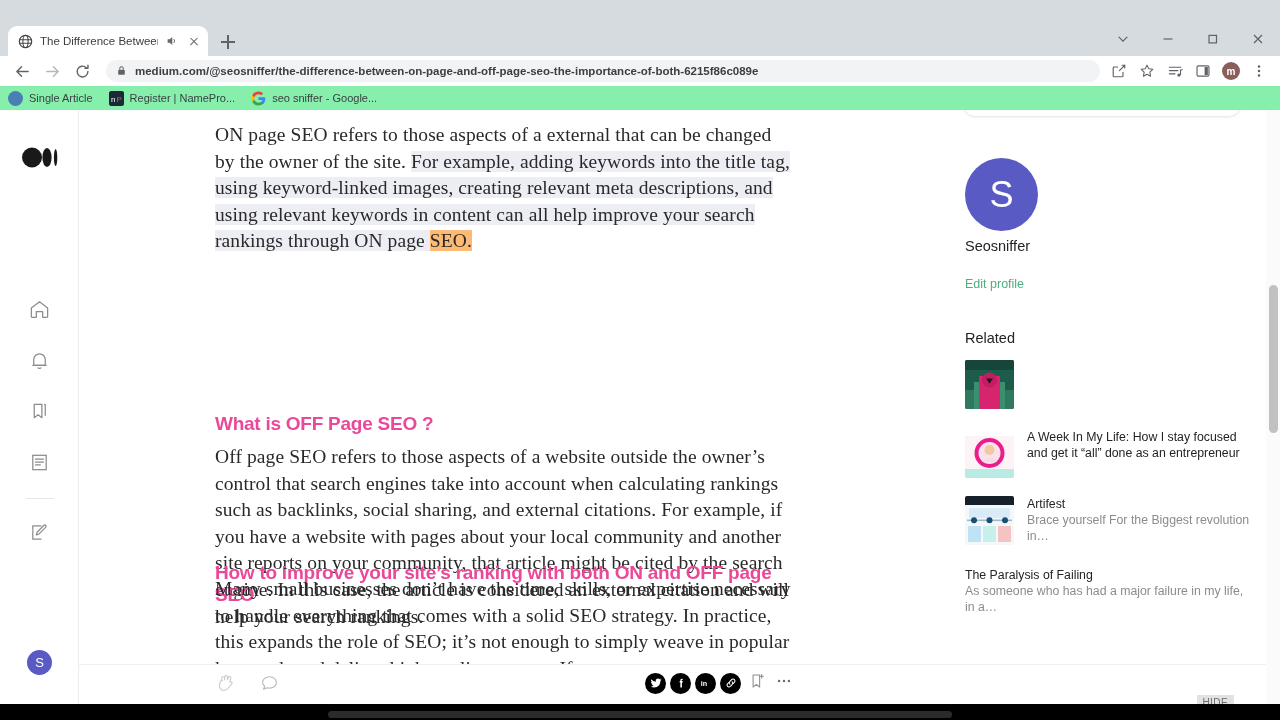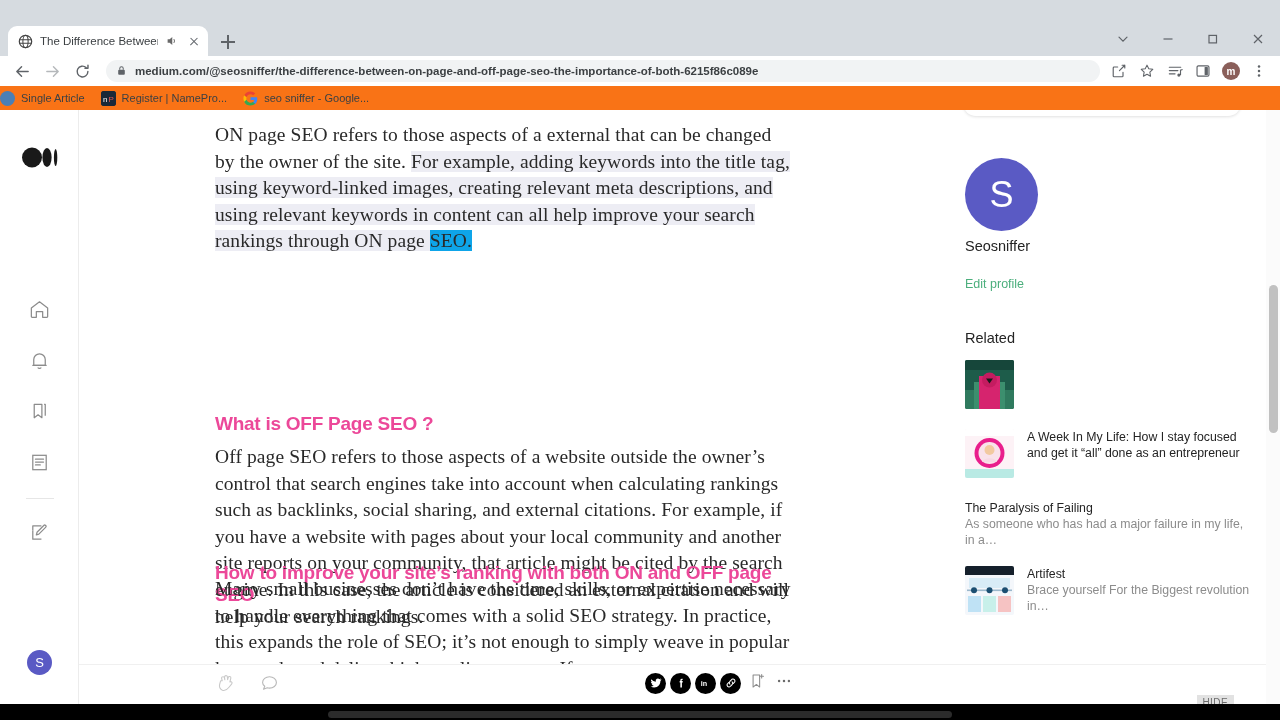--- a/index.html
+++ b/index.html
@@ -59,21 +59,21 @@
   .tbicons { display: flex; align-items: center; gap: 2px; }
   .tbicon { width: 26px; height: 26px; display: flex; align-items: center; justify-content: center; cursor: pointer; }
   .avatar-m {
     width: 18px; height: 18px; border-radius: 50%; background: #8a5f5a; color: #fff;
     font-size: 10px; display: flex; align-items: center; justify-content: center; font-weight: 600;
   }
 
   
   .bookmarks {
     position: absolute; left: 0; top: 86px; width: 1280px; height: 24px;
-    background: #f97316; display: flex; align-items: center; gap: 16px;
+    background: #86efac; display: flex; align-items: center; padding-left: 8px; gap: 16px;
   }
   .bm { display: flex; align-items: center; gap: 6px; cursor: pointer; }
   .bm-label { font-size: 11px; color: #3c4043; white-space: nowrap; }
   .bm-ico { width: 15px; height: 15px; border-radius: 3px; flex: 0 0 15px; }
 
   
   .page { position: absolute; left: 0; top: 110px; width: 1280px; height: 594px; background: #fff; overflow: hidden; }
 
   
   .rail { position: absolute; left: 0; top: 0; width: 79px; height: 594px; background: #fff; border-right: 1px solid #ececec; }
@@ -89,21 +89,21 @@
   
   .article { position: absolute; left: 215px; top: 0; width: 580px; }
   .p {
     font-family: "Liberation Serif", serif;
     font-size: 19.5px; line-height: 26.6px; color: #292929; letter-spacing: .1px;
   }
   .h2 {
     font-size: 19px; font-weight: 700; color: #ec4899; letter-spacing: -.25px;
   }
   .sel-soft { background: #ededf4; }
-  .sel-strong { background: #0ea5e9; }
+  .sel-strong { background: #fdba74; }
 
   
   .actionbar {
     position: absolute; left: 79px; bottom: 0; width: 1201px; height: 40px;
     background: #fff; border-top: 1px solid #f0f0f0;
   }
   .ab-left { position: absolute; left: 137px; top: 8px; display: flex; gap: 24px; align-items: center; }
   .ab-right { position: absolute; left: 566px; top: 7px; display: flex; gap: 4px; align-items: center; }
   .social {
     width: 21px; height: 21px; border-radius: 50%; background: #000; color: #fff;
@@ -391,27 +391,20 @@
               <circle cx="24.5" cy="24" r="15" fill="#e91e8c"></circle>
               <circle cx="24.5" cy="24" r="11" fill="#f9e2ea"></circle>
               <circle cx="24.5" cy="21" r="5" fill="#f2c9a0"></circle>
               <path d="M17 33c2-5 13-5 15 0z" fill="#f7d9e4"></path>
               <rect y="40" width="49" height="9" fill="#b9eae4"></rect>
             </svg>
           </span>
           <span class="rel-txt">
             <span class="rel-title" style="display:block;">A Week In My Life: How I stay focused and get it “all” done as an entrepreneur</span>
             <span class="rel-sub" style="display:block;"></span>
-          </span>
-        </div>
-
-        <div class="rel-item nothumb" style="margin-top:22px;">
-          <span class="rel-txt">
-            <span class="rel-title" style="display:block;">The Paralysis of Failing</span>
-            <span class="rel-sub" style="display:block;">As someone who has had a major failure in my life, in a…</span>
           </span>
         </div>
 
         <div class="rel-item" style="margin-top:18px;">
           <span class="rel-thumb">
             <svg width="49" height="49" viewBox="0 0 49 49">
               <rect width="49" height="49" fill="#f4f7fb"></rect>
               <rect width="49" height="9" fill="#15202b"></rect>
               <rect x="4" y="12" width="41" height="10" fill="#d8ecf7"></rect>
               <rect x="2" y="23.5" width="45" height="1.6" fill="#9bb8cc"></rect>
@@ -422,20 +415,27 @@
               <rect x="18" y="30" width="13" height="16" fill="#c8f0ea"></rect>
               <rect x="33" y="30" width="13" height="16" fill="#f6c3c3"></rect>
             </svg>
           </span>
           <span class="rel-txt">
             <span class="rel-title" style="display:block;">Artifest</span>
             <span class="rel-sub" style="display:block;">Brace yourself For the Biggest revolution in…</span>
           </span>
         </div>
 
+        <div class="rel-item nothumb" style="margin-top:22px;">
+          <span class="rel-txt">
+            <span class="rel-title" style="display:block;">The Paralysis of Failing</span>
+            <span class="rel-sub" style="display:block;">As someone who has had a major failure in my life, in a…</span>
+          </span>
+        </div>
+
       </div>
 
       <div class="hide-badge">HIDE</div>
 
     </div>
 
     <div class="actionbar">
       <div class="ab-left">
         <span>
           <svg width="20" height="20" viewBox="0 0 22 22">

